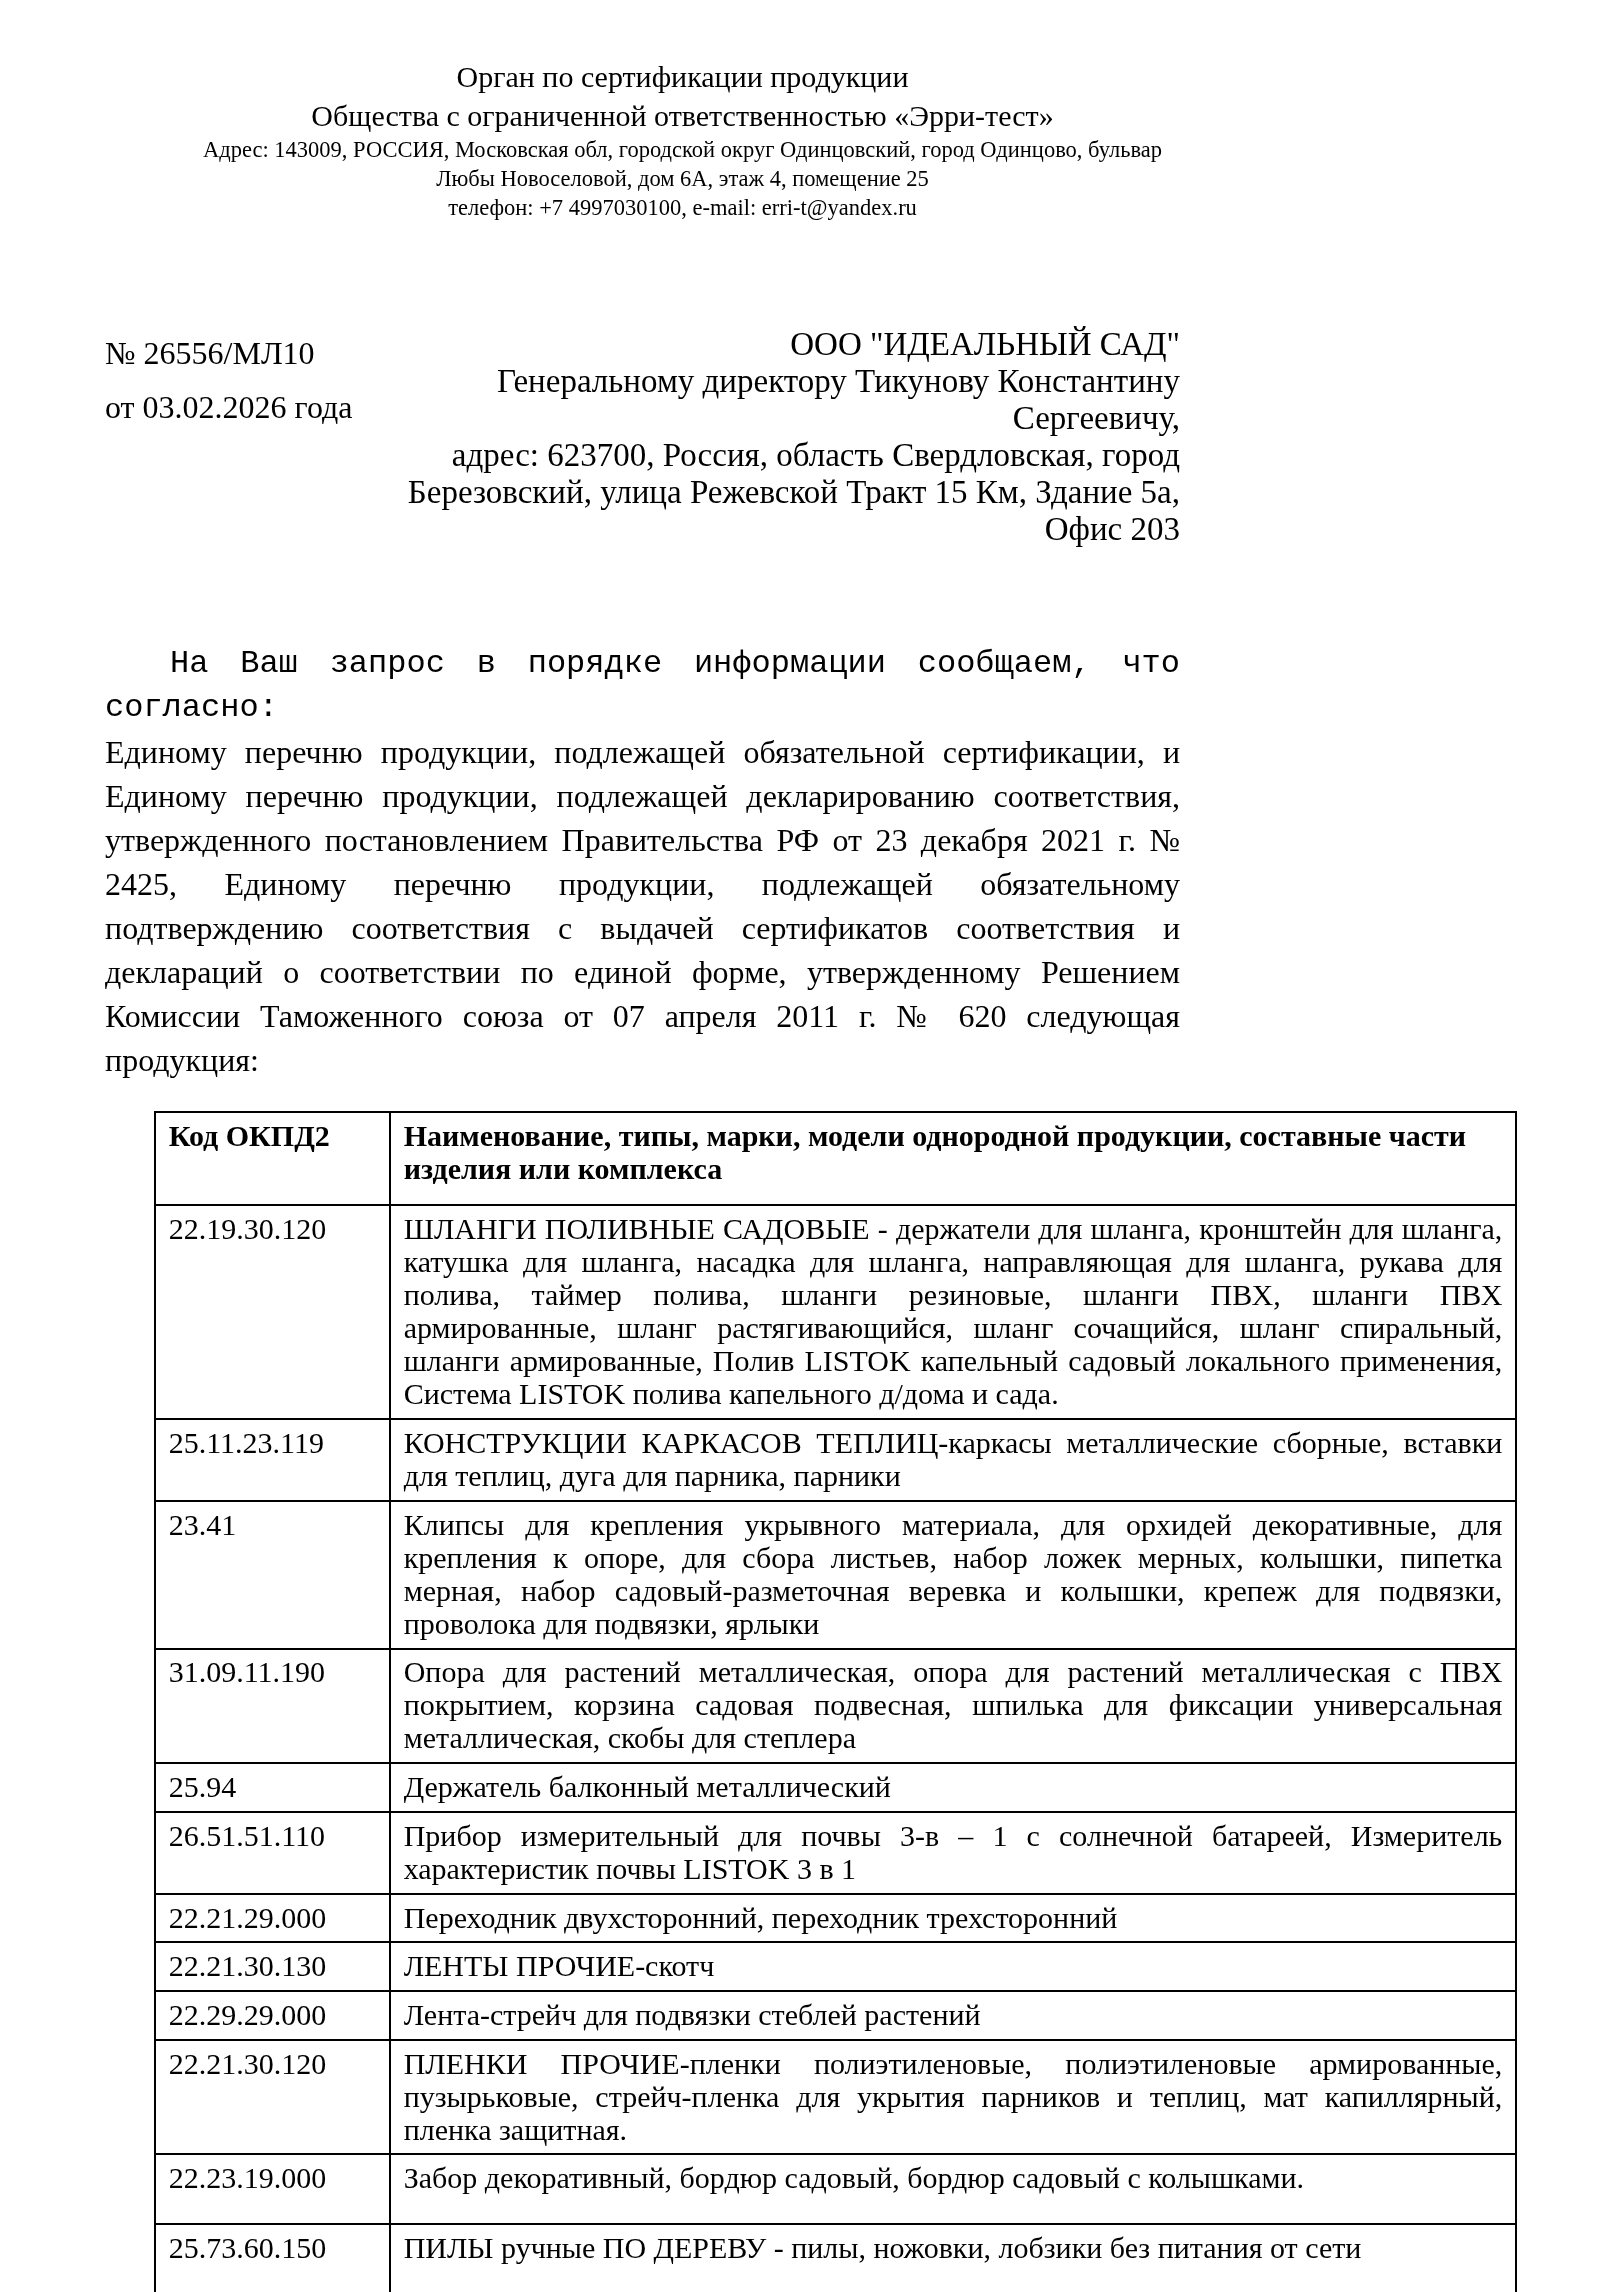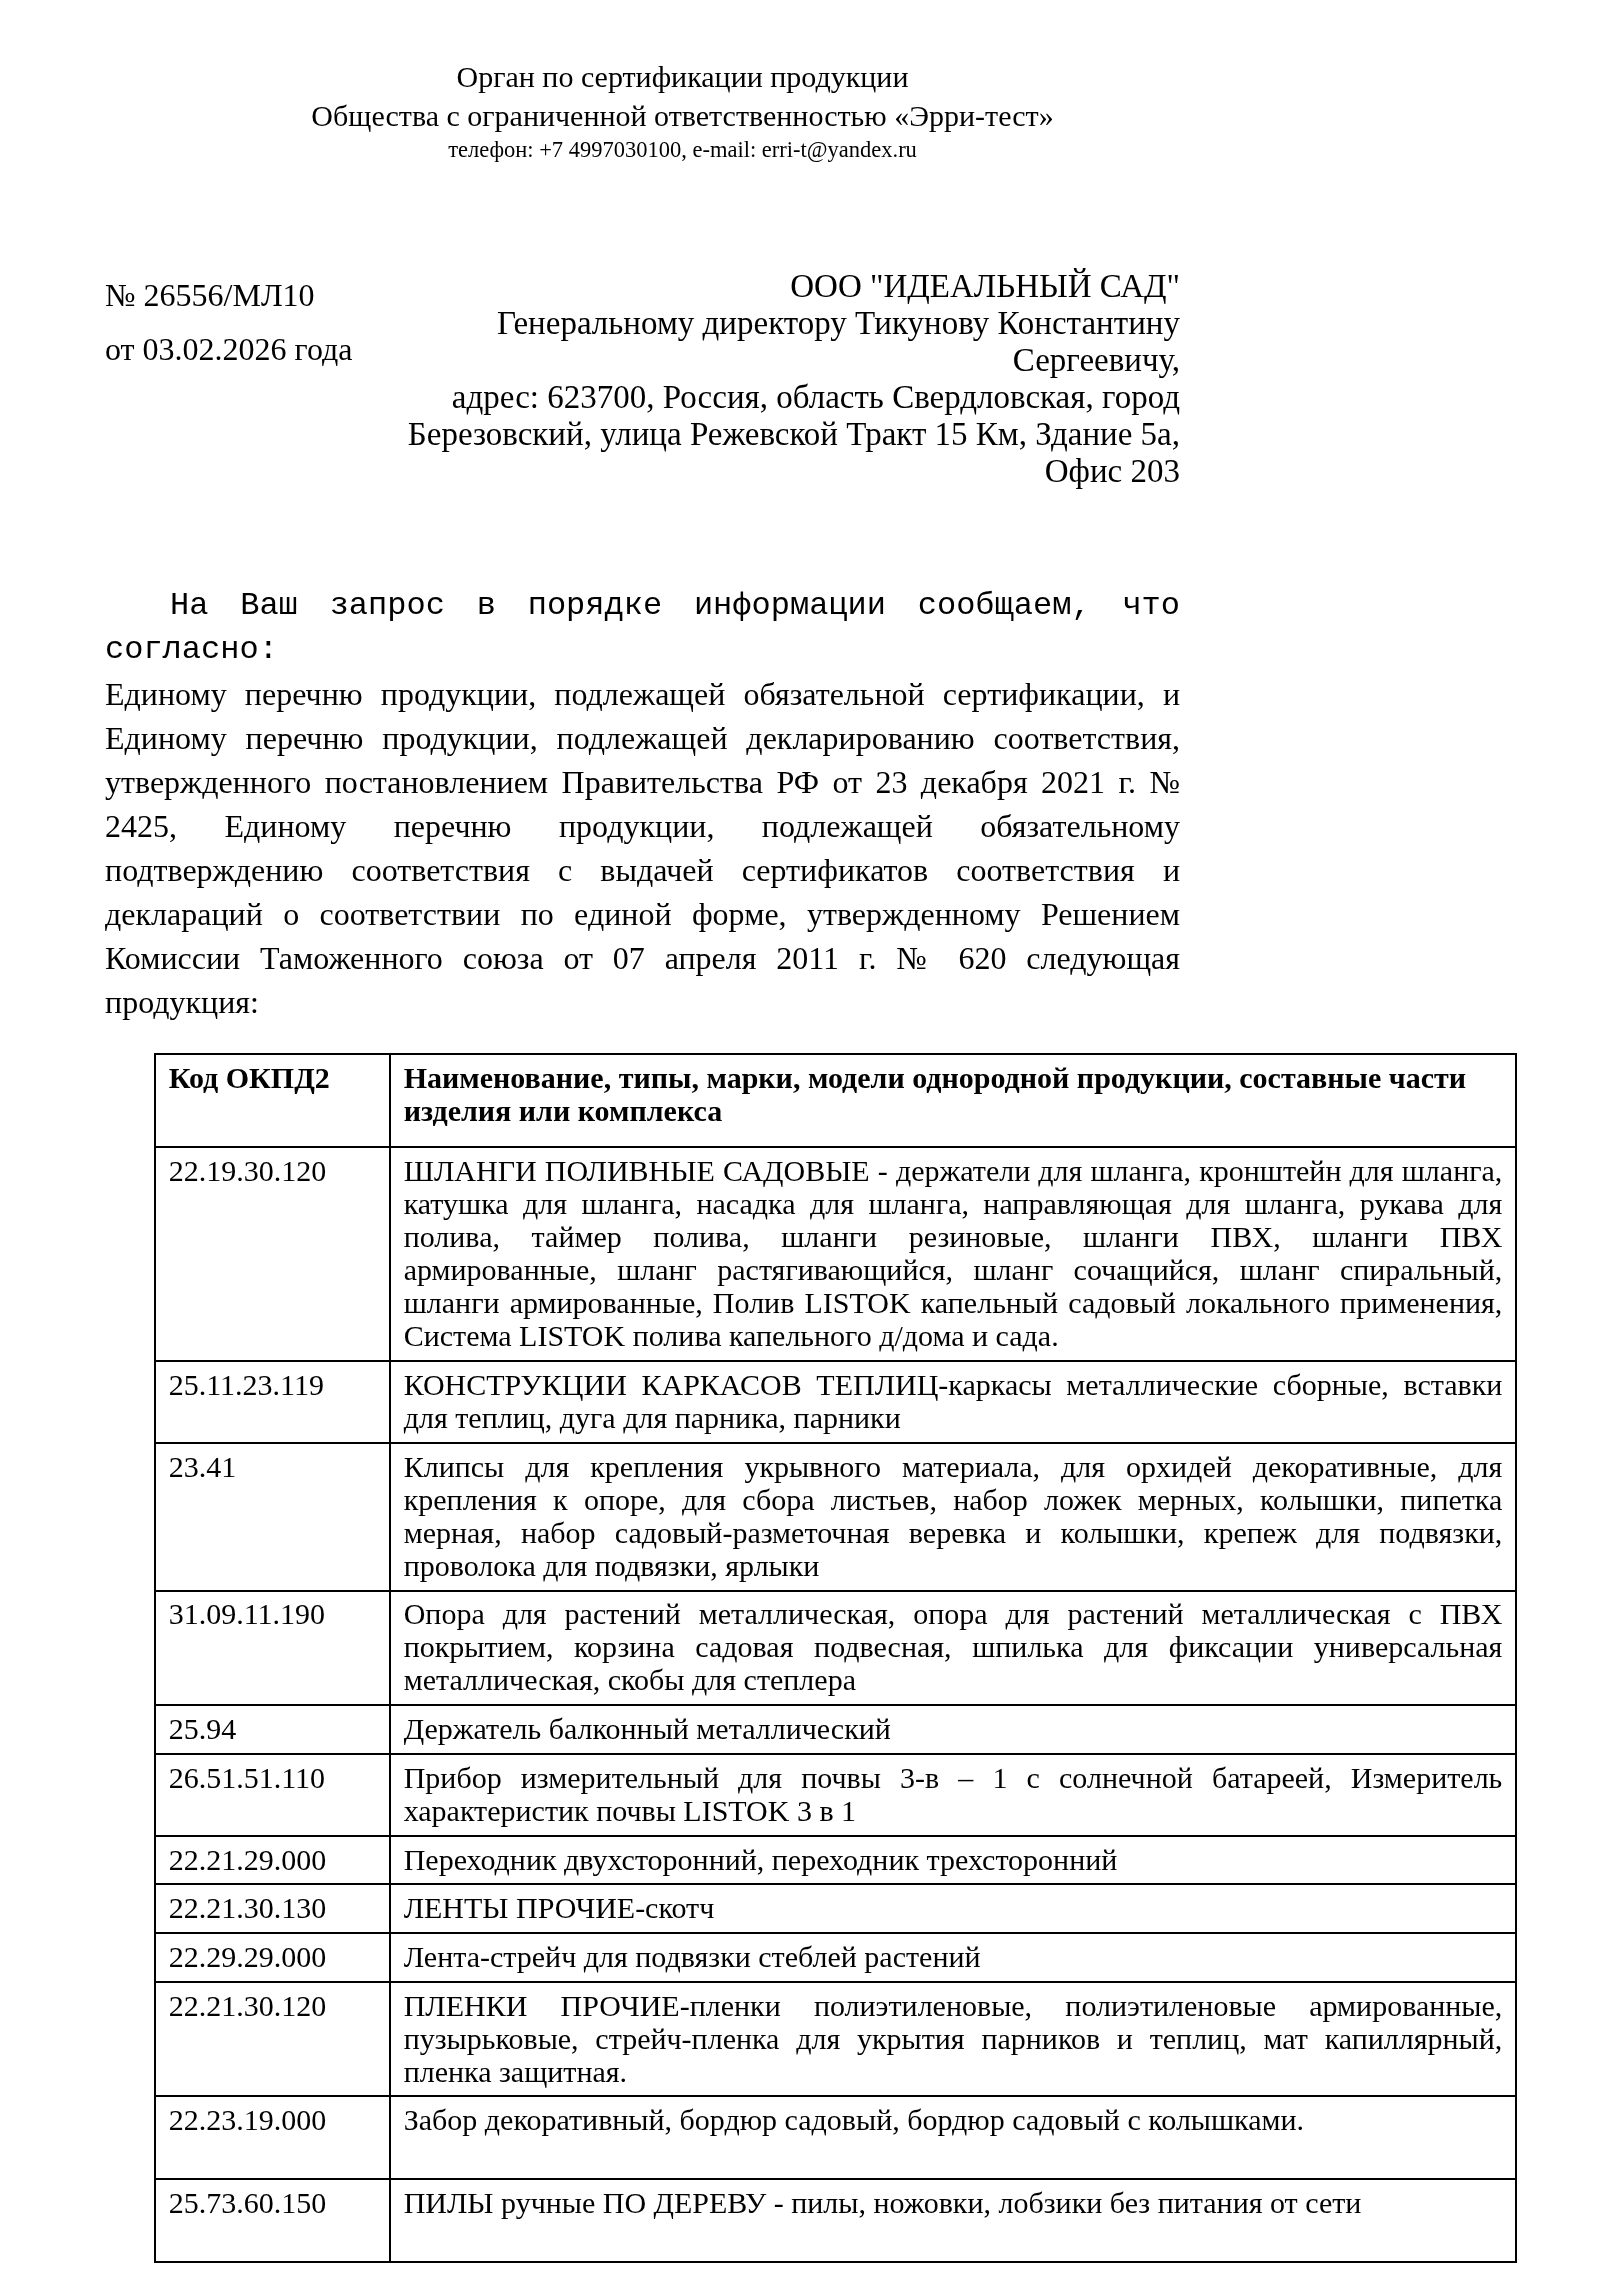--- a/index.html
+++ b/index.html
@@ -84,30 +84,31 @@
     border-radius: 32px;
   }
   table.products th {
     text-align: left;
     font-weight: bold;
     padding-bottom: 19.6px;
   }
   col.code-col { width: 235px; }
   td.code-cell { }
   td.desc-cell, th.desc-head { text-align: justify; }
-  tr.tall td { padding-bottom: 42px; }
+  tr.tall td { padding-bottom: 29px; }
 </style>
 </head>
 <body>
 
 <div class="page">
 
   <div class="letterhead">
     <div>Орган по сертификации продукции</div>
     <div>Общества с ограниченной ответственностью «Эрри-тест»</div>
+    <div class="lh-small">Адрес: 143009, РОССИЯ, Московская обл, городской округ Одинцовский, город Одинцово, бульвар Любы Новоселовой, дом 6А, этаж 4, помещение 25</div>
     <div class="lh-small">телефон: +7 4997030100, e-mail: erri-t@yandex.ru</div>
   </div>
 
   <div class="ref-row">
     <div class="ref-block">
       <div>№ 26556/МЛ10</div>
       <div>от 03.02.2026 года</div>
     </div>
     <div class="recipient-block">
       <div>ООО "ИДЕАЛЬНЫЙ САД"</div>

